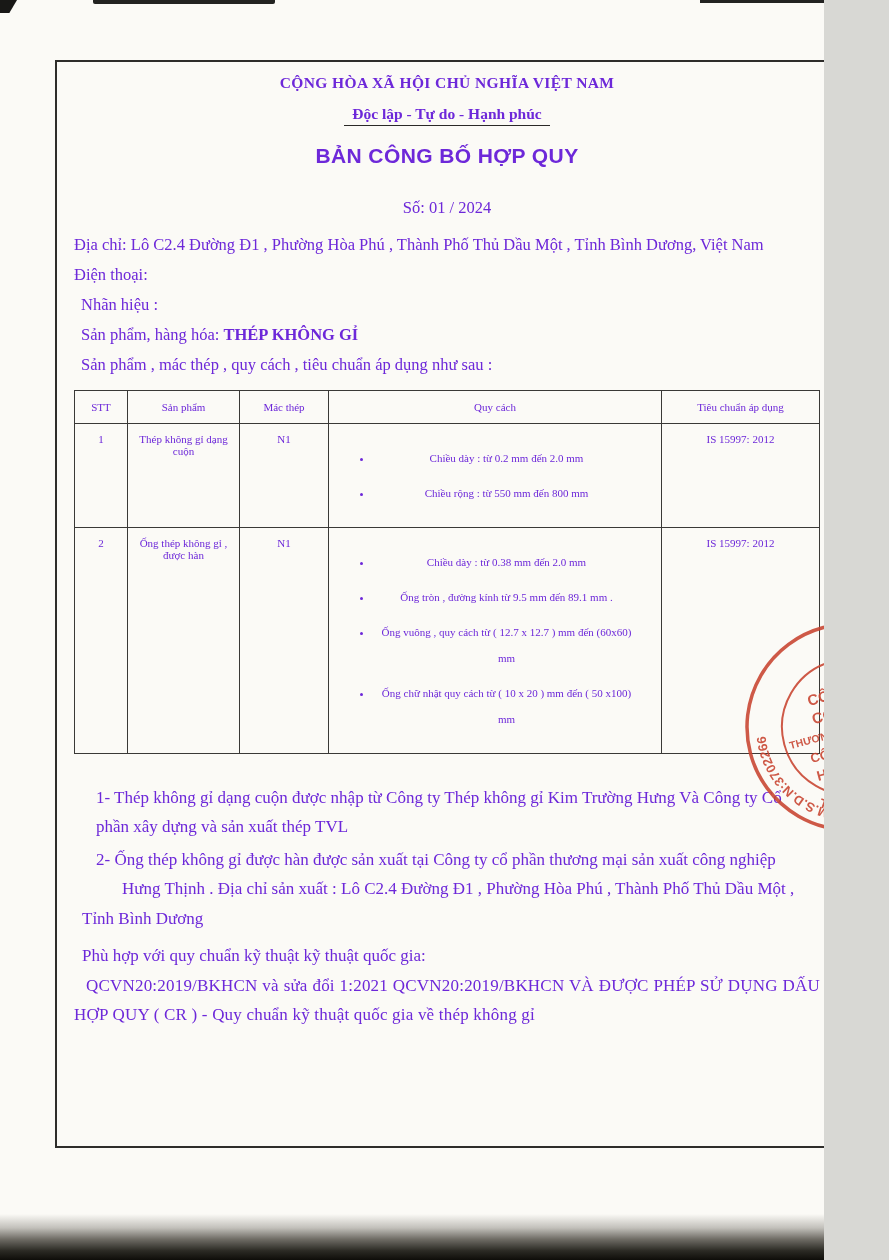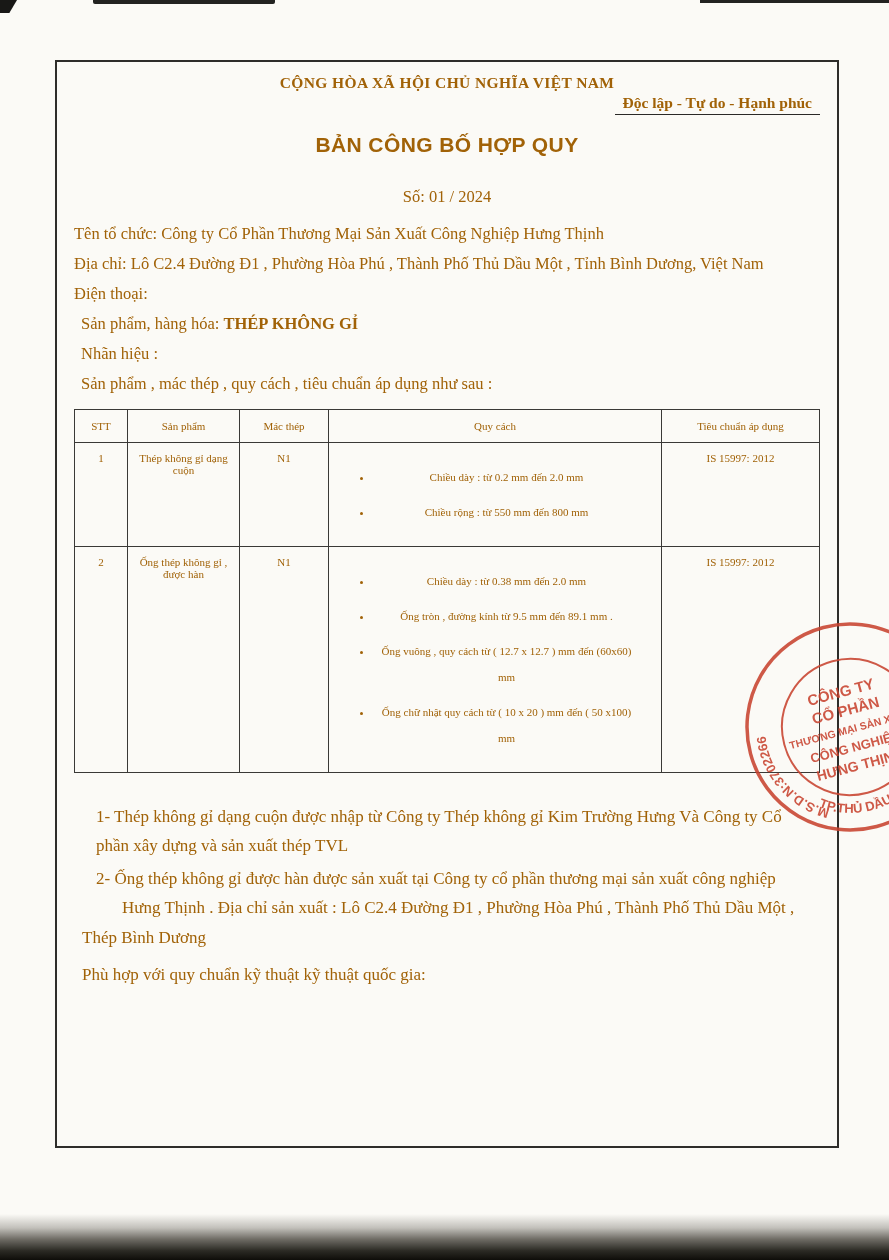--- a/index.html
+++ b/index.html
@@ -1,38 +1,38 @@
 <!DOCTYPE html>
 <html><head>
 <meta charset="utf-8">
 <style>
   html,body { margin:0; padding:0; }
   body { background:#d8d8d4; }
   .page {
-    position:relative; width:889px; height:1260px;
+    position:relative; width:824px; height:1260px;
     background:#fbfaf6; overflow:hidden;
-    font-family:"Liberation Serif", serif; color:#a16207;
+    font-family:"Liberation Serif", serif; color:#6d28d9;
   }
   
   .art-top-left { position:absolute; left:0; top:0; width:17px; height:13px; background:#181816;
     clip-path:polygon(0 0,100% 0,55% 100%,0 100%); }
   .art-top-line { position:absolute; left:93px; top:0; width:182px; height:4px; background:#232321; border-radius:0 0 2px 2px; }
   .art-top-right { position:absolute; left:700px; top:0; width:189px; height:3px; background:#232321; }
   .art-bottom { position:absolute; left:0; bottom:0; width:100%; height:46px;
     background:linear-gradient(to bottom, rgba(125,122,115,0) 0%, rgba(125,122,115,0.45) 30%, #6e6b64 55%, #2b2a24 80%, #0e0d09 100%); }
 
   
   .frame {
     position:absolute; left:55px; top:60px; width:784px; height:1088px;
     border:2px solid #2e2d2a; box-sizing:border-box;
     padding:10px 17px 0 17px;
   }
   .national-header { text-align:center; margin-top:2px; }
   .country { font-weight:bold; font-size:15.5px; letter-spacing:0.4px; }
-  .motto-wrap { text-align:right; margin-top:2px; }
+  .motto-wrap { text-align:center; margin-top:13px; }
   .motto { display:inline-block; font-weight:bold; font-size:15.5px;
     border-bottom:1.6px solid #2a2927; padding:0 8px 2px 8px; }
   .doc-title { text-align:center; font-family:"Liberation Sans", sans-serif;
     font-weight:bold; font-size:21px; letter-spacing:0.4px; margin-top:18px; }
   .doc-number { text-align:center; font-size:16.5px; margin-top:30px; }
 
   .body-block { margin-top:12px; }
   .body-line { margin:0; font-size:16.5px; line-height:30px; }
   .body-line.indented { margin-left:7px; }
   .bold { font-weight:bold; }
@@ -80,25 +80,24 @@
       <div class="country">CỘNG HÒA XÃ HỘI CHỦ NGHĨA VIỆT NAM</div>
       <div class="motto-wrap">
         <span class="motto">Độc lập - Tự do - Hạnh phúc</span>
       </div>
     </div>
 
     <div class="doc-title">BẢN CÔNG BỐ HỢP QUY</div>
     <div class="doc-number">Số: 01 / 2024</div>
 
     <div class="body-block">
-      <p class="body-line">Tên tổ chức: Công ty Cổ Phần Thương Mại Sản Xuất Công Nghiệp Hưng Thịnh</p>
       <p class="body-line">Địa chỉ: Lô C2.4 Đường Đ1 , Phường Hòa Phú , Thành Phố Thủ Dầu Một , Tỉnh Bình Dương, Việt Nam</p>
       <p class="body-line">Điện thoại:</p>
+      <p class="body-line indented">Nhãn hiệu :</p>
       <p class="body-line indented"><span>Sản phẩm, hàng hóa: </span><span class="bold">THÉP KHÔNG GỈ</span></p>
-      <p class="body-line indented">Nhãn hiệu :</p>
       <p class="body-line indented">Sản phẩm , mác thép , quy cách , tiêu chuẩn áp dụng như sau :</p>
     </div>
 
     <table class="spec-table">
       <colgroup>
         <col class="col-stt">
           <col class="col-prod">
           <col class="col-grade">
           <col class="col-spec">
           <col>
@@ -138,22 +137,23 @@
             </ul>
           </td>
           <td>IS 15997: 2012</td>
         </tr>
       </tbody>
     </table>
 
     <div class="notes">
       <p class="note-1">1- Thép không gỉ dạng cuộn được nhập từ Công ty Thép không gỉ Kim Trường Hưng Và Công ty Cổ phần xây dựng và sản xuất thép TVL</p>
       <p class="note-2">2- Ống thép không gỉ được hàn được sản xuất tại Công ty cổ phần thương mại sản xuất công nghiệp Hưng Thịnh . Địa chỉ sản xuất : Lô C2.4 Đường Đ1 , Phường Hòa Phú , Thành Phố Thủ Dầu Một ,</p>
-      <p class="note-province">Thép Bình Dương</p>
+      <p class="note-province">Tỉnh Bình Dương</p>
       <p class="note-conform">Phù hợp với quy chuẩn kỹ thuật kỹ thuật quốc gia:</p>
+      <p class="note-qcvn">QCVN20:2019/BKHCN  và  sửa  đổi  1:2021  QCVN20:2019/BKHCN  VÀ  ĐƯỢC PHÉP SỬ DỤNG DẤU HỢP QUY ( CR ) -  Quy chuẩn kỹ thuật quốc gia về thép không gỉ</p>
     </div>
 
   </div>
 
   <svg class="stamp" viewBox="0 0 230 230">
     <defs>
       <path id="arc-left" d="M115,200 A85,85 0 0 1 30,115 A85,85 0 0 1 115,30"></path>
       <path id="arc-bottom" d="M38,152 A85,85 0 0 0 192,152"></path>
     </defs>
     <g transform="rotate(-15 115 115)">

